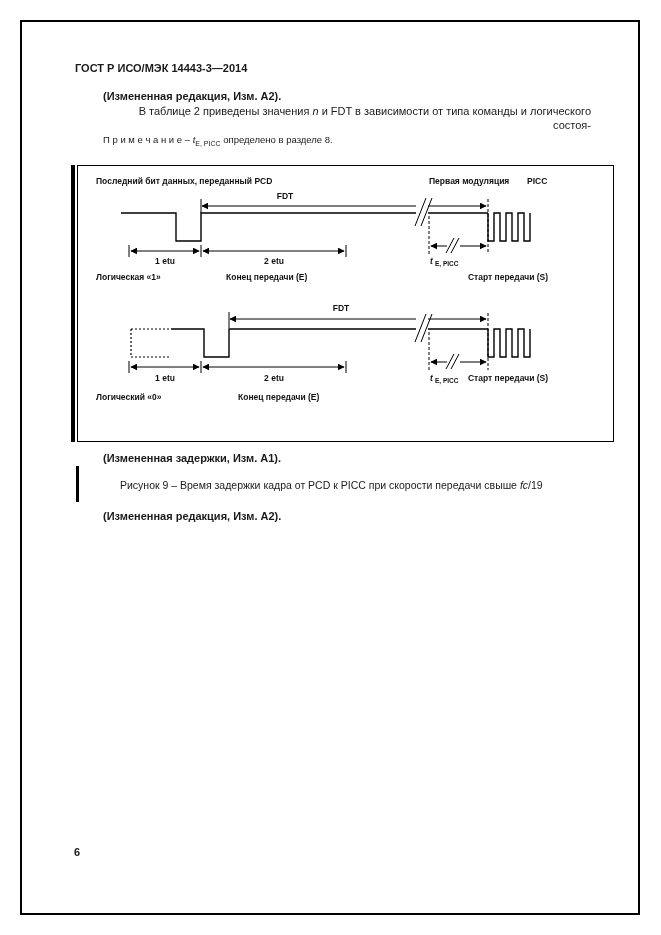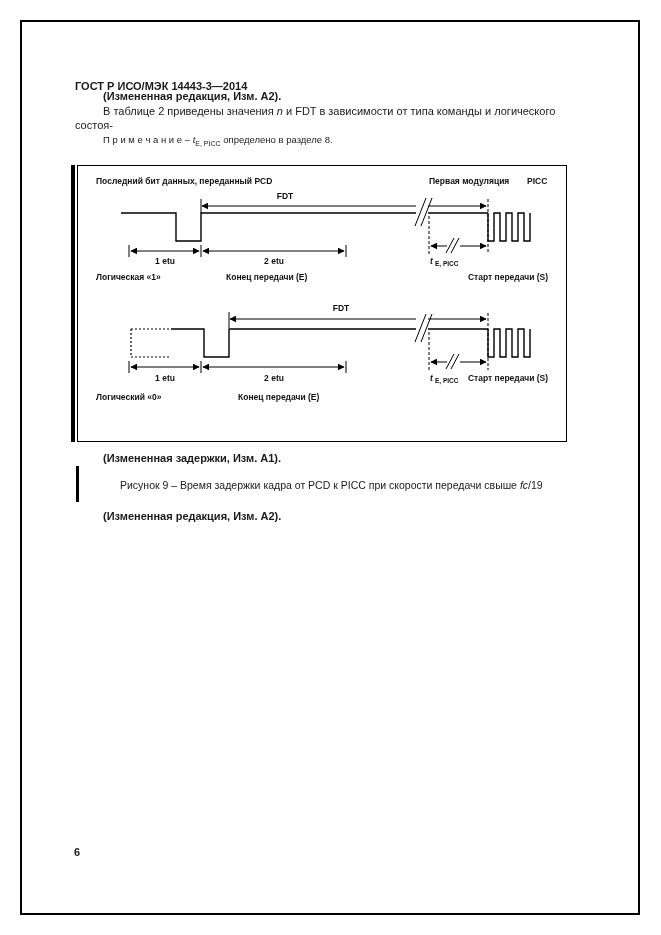--- a/index.html
+++ b/index.html
@@ -5,29 +5,29 @@
   * { margin:0; padding:0; box-sizing:border-box; }
   html,body { background:#ffffff; }
   body {
     width:661px; height:935px; position:relative;
     font-family:"Liberation Sans", sans-serif;
     color:#1a1a1a;
   }
   .abs { position:absolute; }
   .b { font-weight:bold; }
   .frame { left:20px; top:20px; width:620px; height:895px; border:2px solid #000; }
-  .hdr { left:75px; top:80px; font-size:11px; }
+  .hdr { left:75px; top:62px; font-size:11px; }
   .body-text { font-size:11px; line-height:14px; }
   .p1 { left:103px; top:89px; }
-  .intro { left:75px; top:104px; width:516px; text-indent:28px; }
+  .intro { left:75px; top:104px; width:516px; text-indent:28px;text-align:right; }
   .intro .line2 { text-indent:0; }
   .note { left:103px; top:134px; font-size:9.5px; }
   .note sub { font-size:7px; }
   .figbar { left:71px; top:165px; width:4px; height:277px; background:#000; }
-  .figbox { left:77px; top:165px; width:490px; height:277px; border:1.5px solid #000; background:#fff; }
+  .figbox { left:77px; top:165px; width:537px; height:277px; border:1.5px solid #000; background:#fff; }
   .a1 { left:103px; top:451px; }
   .capbar { left:76px; top:466px; width:2.5px; height:36px; background:#000; }
   .caption { left:120px; top:479px; font-size:10.5px; width:470px; }
   .a2b { left:103px; top:509px; }
   .pagenum { left:74px; top:846px; font-size:11px; }
   svg text { fill:#111; }
 </style>
 </head>
 <body>
 

